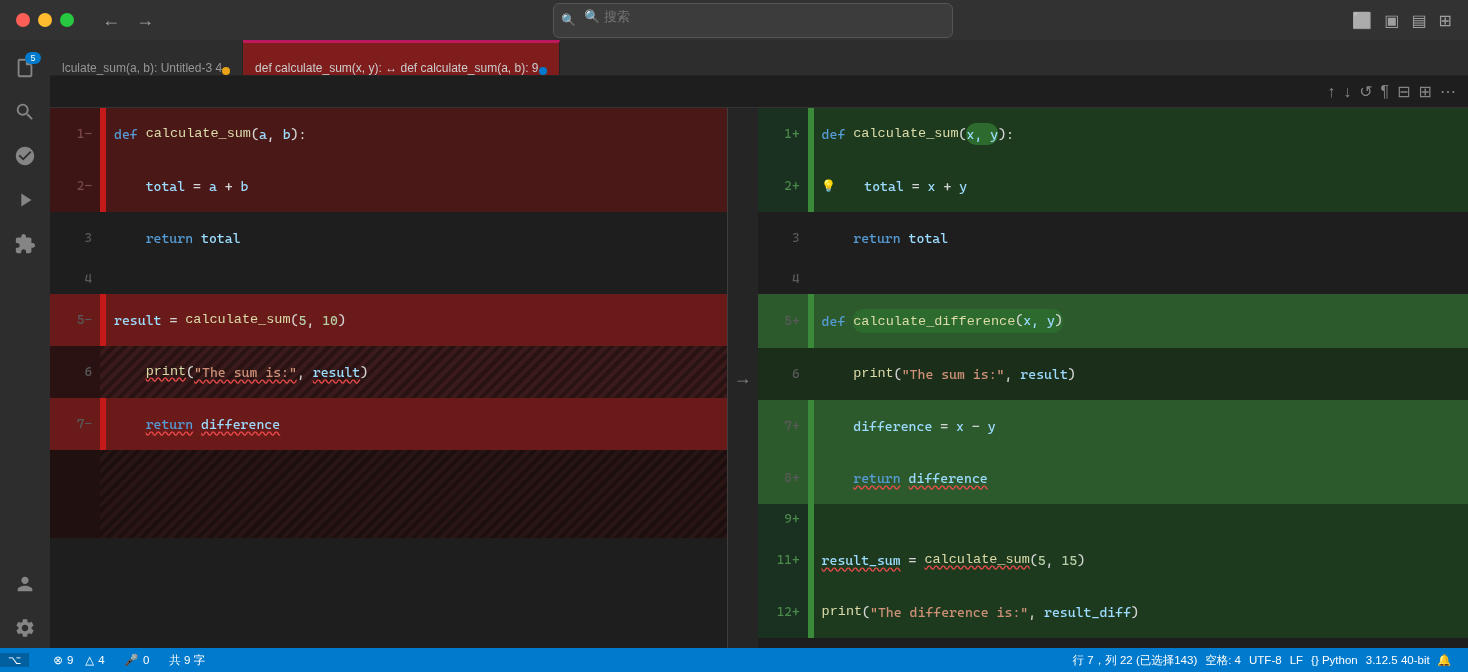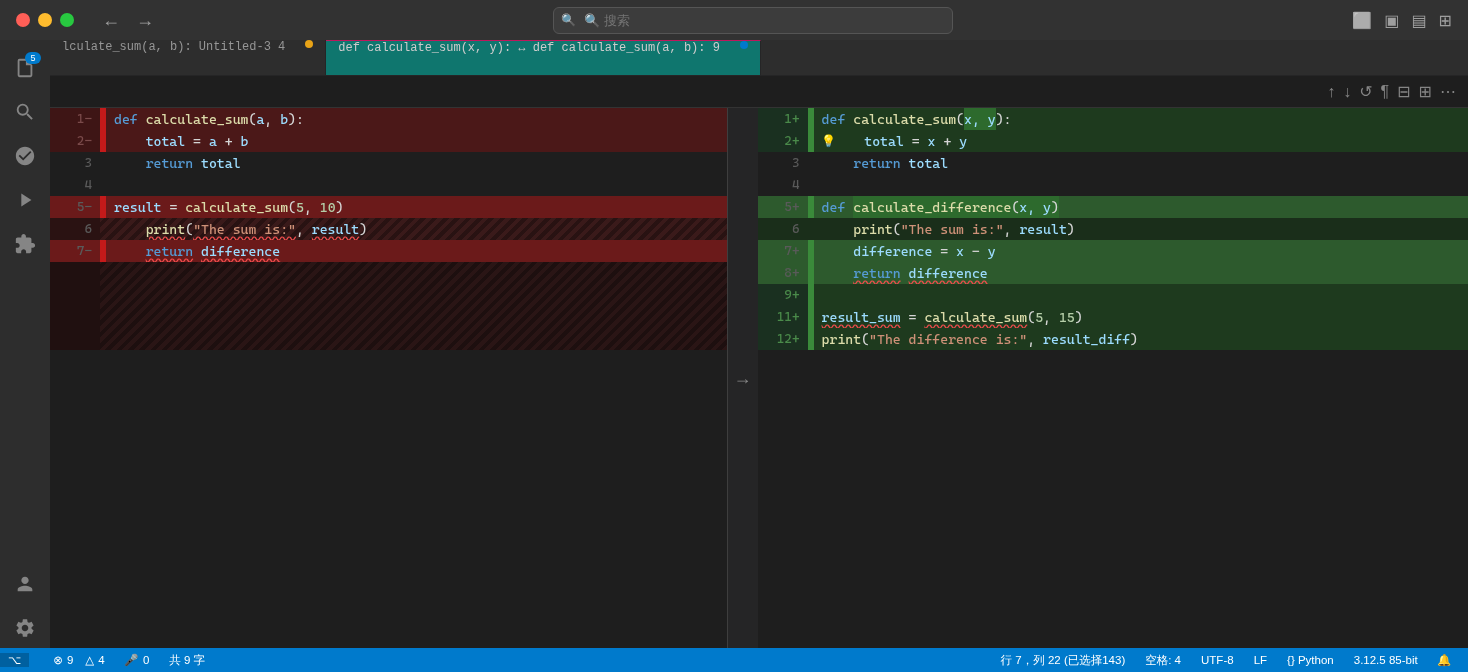--- a/index.html
+++ b/index.html
@@ -54,21 +54,21 @@
       max-width: 400px;
       margin: 0 auto;
       position: relative;
     }
     .titlebar-search input {
       width: 100%;
       background: #3c3c3c;
       border: 1px solid #555;
       border-radius: 6px;
       color: #ccc;
-      padding: 5px 12px 5px 30px;
+      padding: 5px 12px 13px 30px;
       font-size: 13px;
       outline: none;
     }
     .titlebar-search .search-icon {
       position: absolute;
       left: 8px;
       top: 50%;
       transform: translateY(-50%);
       color: #999;
       font-size: 12px;
@@ -140,36 +140,35 @@
       background: #2d2d2d;
       display: flex;
       align-items: stretch;
       height: 36px;
       overflow: hidden;
       flex-shrink: 0;
       border-bottom: 1px solid #252526;
     }
     .tab {
       display: flex;
-      align-items: flex-start;
+      align-items: flex-end;
       padding: 0 12px;
       font-size: 12px;
       color: #969696;
       border-right: 1px solid #252526;
       cursor: pointer;
       white-space: nowrap;
-      gap: 20px;
+      gap: 0;
       background: #2d2d2d;
       flex-shrink: 0;
-      font-family: Liberation Mono, monospace;
     }
     .tab.active {
-      background: #0f766e;
+      background: #7f1d1d;
       color: #ccc;
-      border-top: 1px solid #be185d;
+      border-top: 3px solid #be185d;
     }
     .tab .tab-dot {
       width: 8px;
       height: 8px;
       border-radius: 50%;
       background: #e8a317;
       flex-shrink: 0;
     }
     .tab .tab-dot.blue { background: #007acc; }
 
@@ -235,21 +234,21 @@
       user-select: none;
       flex-shrink: 0;
       font-size: 13px;
       display: flex;
       align-items: center;
       justify-content: flex-end;
     }
 
     .line-content {
       flex: 1;
-      padding: 0 8px;
+      padding: 15px 8px;
       white-space: pre;
       display: flex;
       align-items: center;
     }
 
     
     .line-removed {
       background: #4b1818;
     }
     .line-removed .line-number { background: #3e1515; color: #7a4a4a; }
@@ -278,34 +277,34 @@
     .diff-gutter {
       width: 6px;
       flex-shrink: 0;
       background: transparent;
     }
     .diff-gutter.removed { background: #c41a1a; }
     .diff-gutter.added { background: #3a8a3a; }
 
     
     .kw { color: #569cd6; }
-    .fn { color: #dcdcaa; }
+    .fn { color: #dcdcaa; font-family: Liberation Mono, monospace; }
     .param { color: #9cdcfe; }
     .str { color: #ce9178; }
     .num { color: #b5cea8; }
     .var { color: #9cdcfe; text-align: center; }
     .plain { color: #d4d4d4; }
 
     
     .line-removed-bright {
       background: #6b1a1a;
     }
     .inline-added {
       background: #2d6a2d;
-      border-radius: 0;
+      border-radius: 10px;
     }
 
     
     .squiggle {
       text-decoration: underline wavy #f14c4c;
       text-underline-offset: 2px;
     }
 
     
     .bulb-icon {
@@ -327,21 +326,21 @@
       gap: 0;
     }
     .status-left {
       display: flex;
       align-items: center;
       gap: 12px;
     }
     .status-right {
       margin-left: auto;
       display: flex;
-      gap: 12px;
+      gap: 0;
     }
     .status-item {
       display: flex;
       align-items: center;
       gap: 4px;
       cursor: pointer;
       padding: 0 4px;
       height: 24px;
     }
 
@@ -653,19 +652,19 @@
     <div class="status-item">
       <span>UTF-8</span>
     </div>
     <div class="status-item">
       <span>LF</span>
     </div>
     <div class="status-item">
       <span>{} Python</span>
     </div>
     <div class="status-item">
-      <span>3.12.5 85-bit</span>
+      <span>3.12.5 40-bit</span>
     </div>
     <div class="status-item">
       <span>🔔</span>
     </div>
   </div>
 </div>
 
 </body></html>

